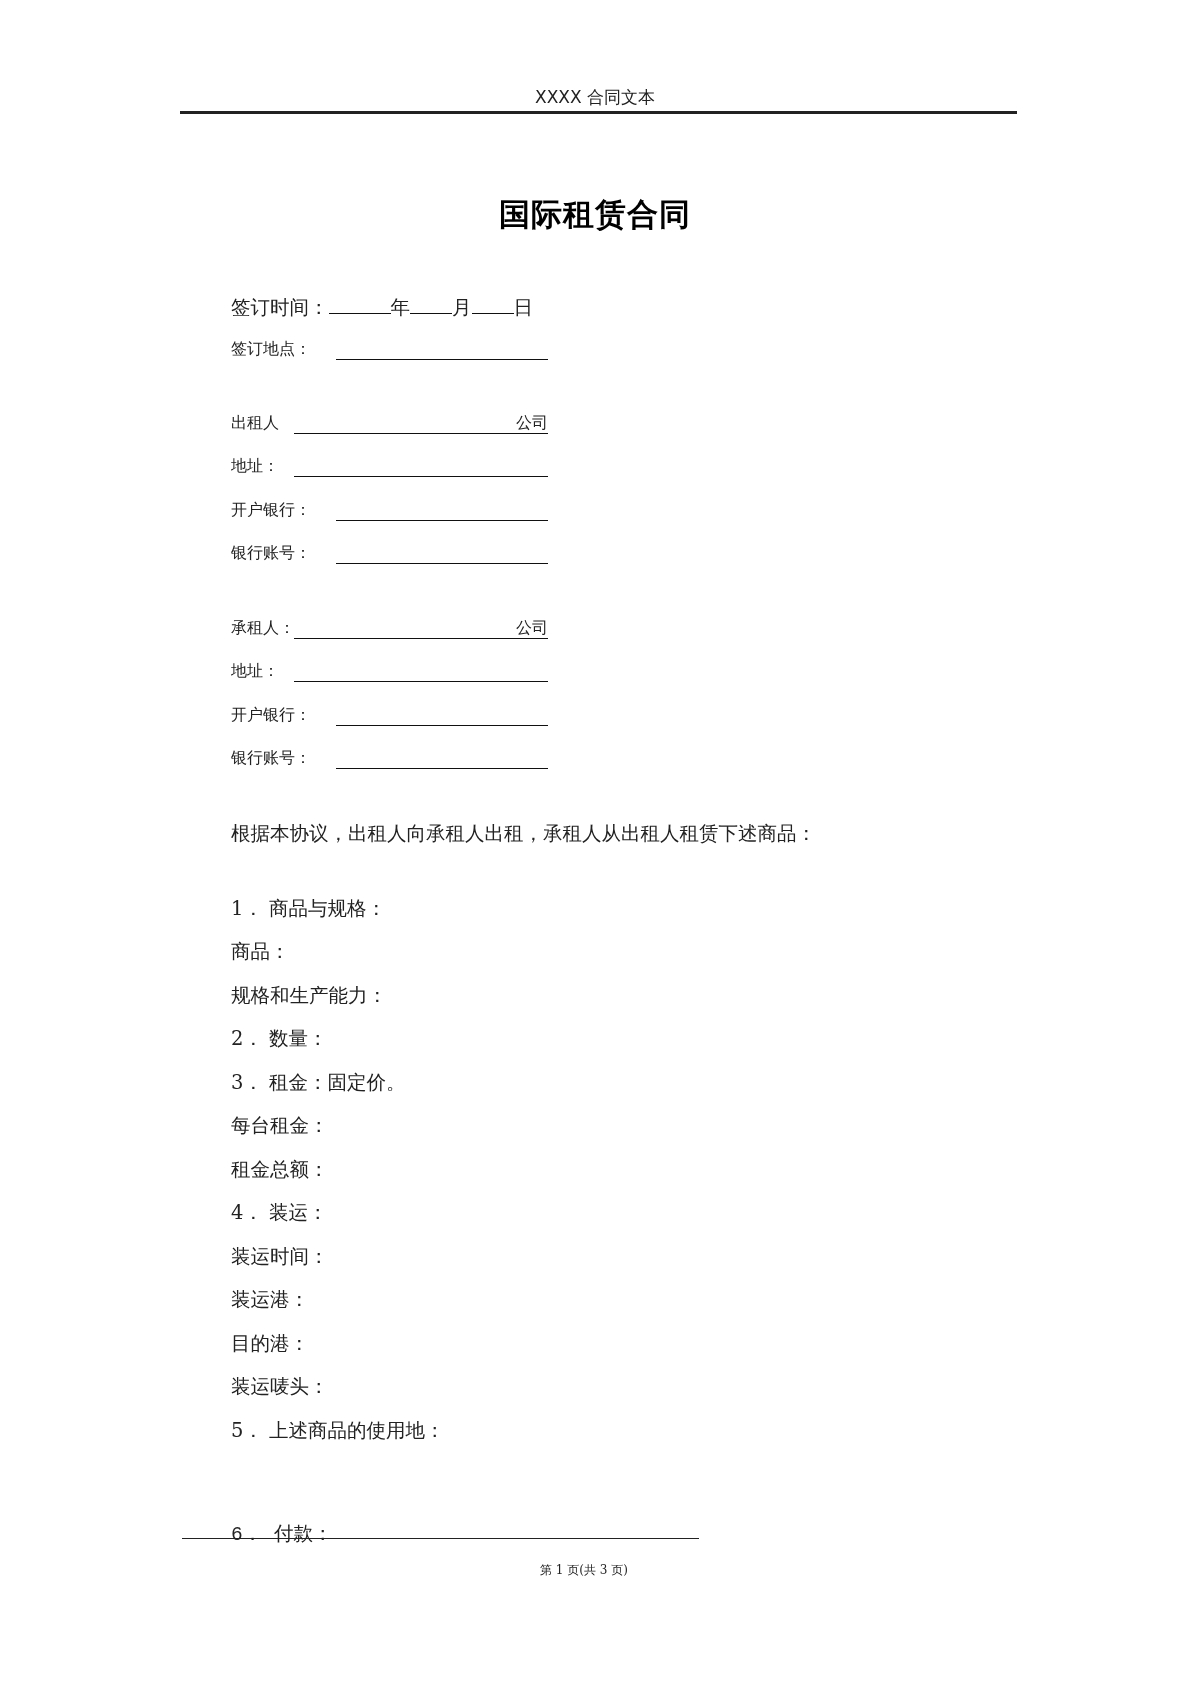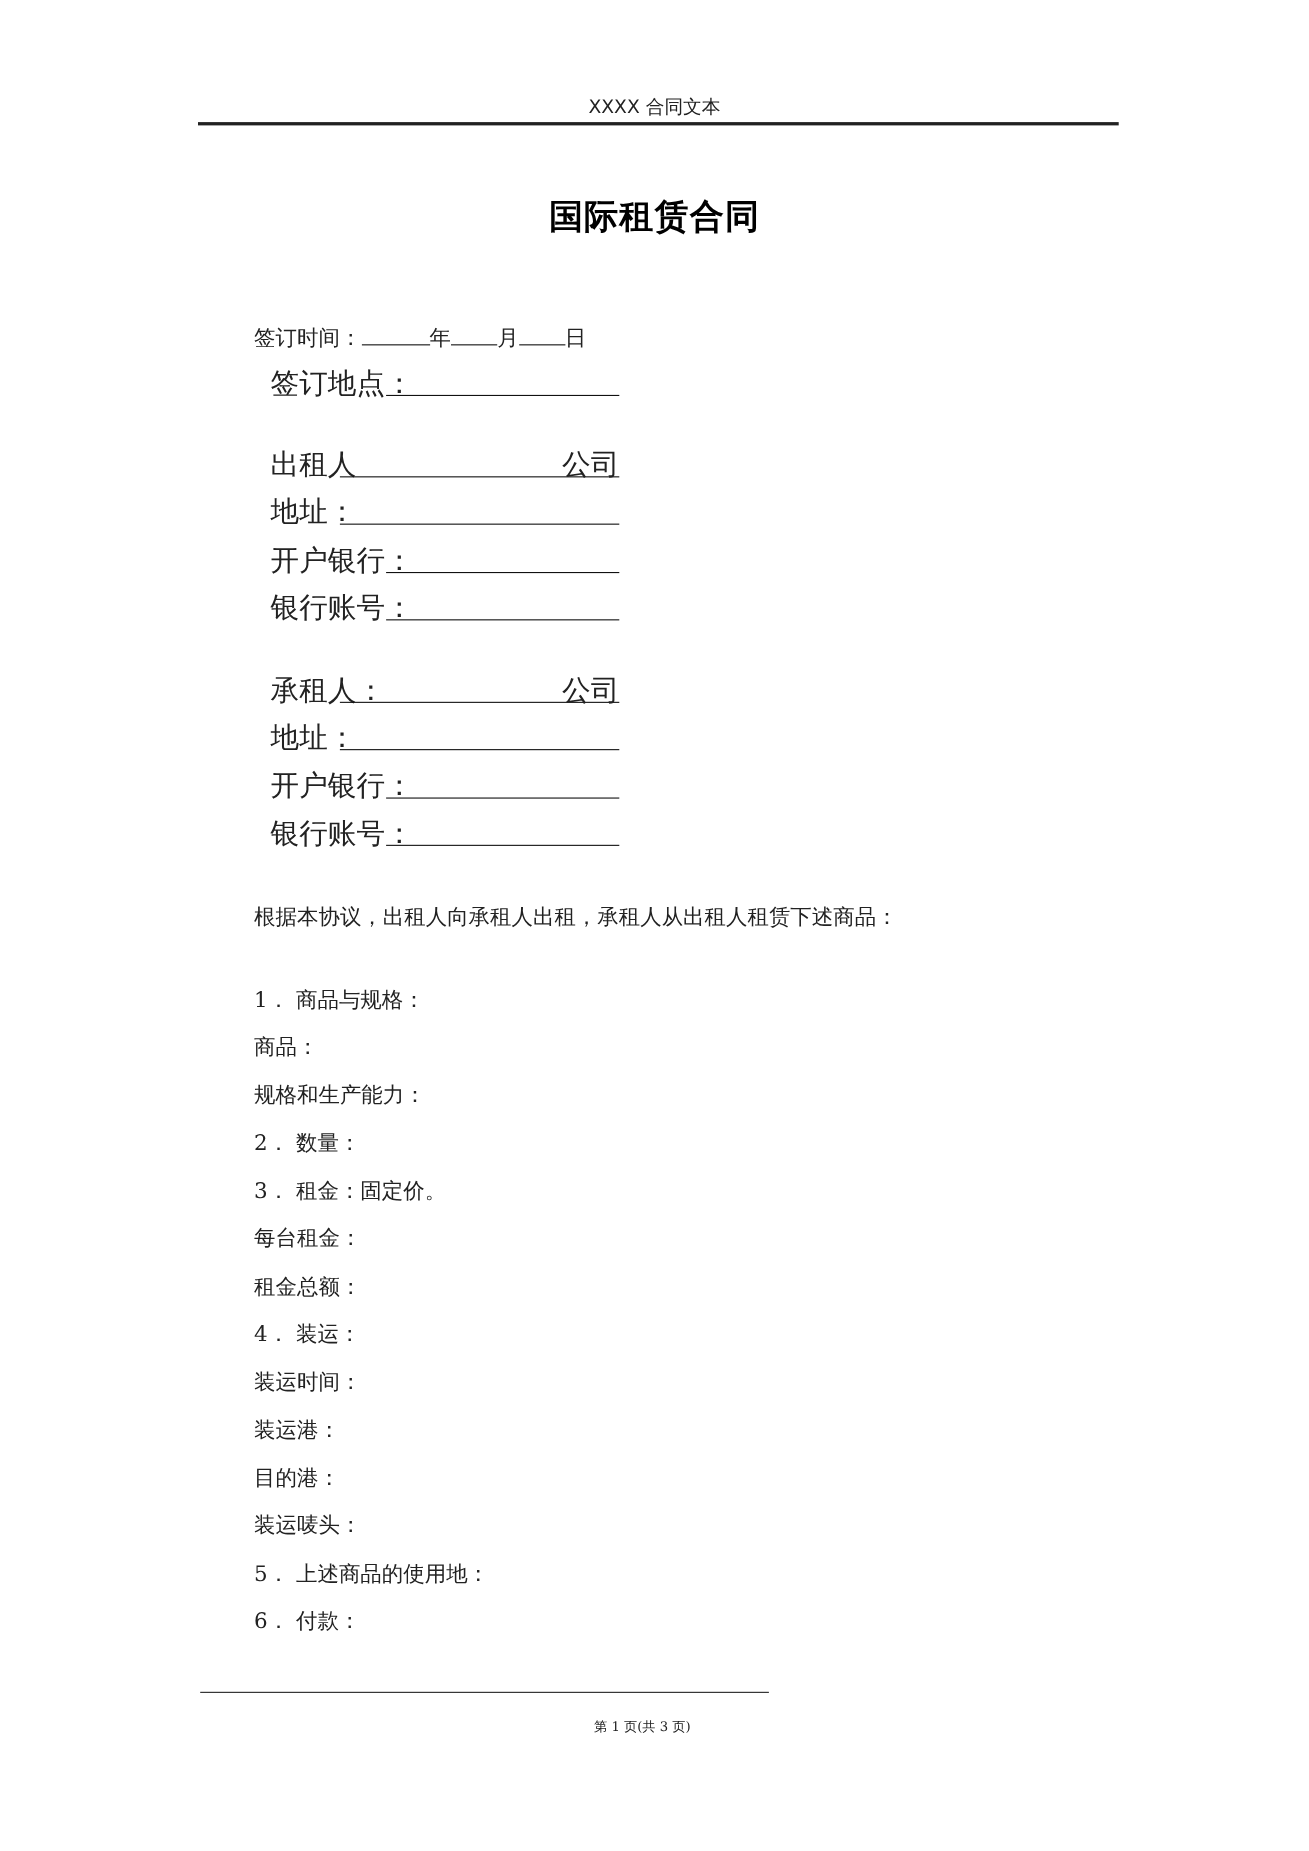--- a/index.html
+++ b/index.html
@@ -2,27 +2,27 @@
 <html><head>
 <meta charset="utf-8">
 <style>
   html, body { margin:0; padding:0; background:#ffffff; }
   body { width:1190px; height:1683px; position:relative; overflow:hidden;
          font-family:"DejaVu Serif","Liberation Serif",serif; color:#111; }
   .hdr-text { position:absolute; left:0; width:1190px; top:86px; text-align:center;
               font-family:"DejaVu Sans","Liberation Sans",sans-serif; font-size:17px; color:#222; }
   .hdr-line { position:absolute; left:180px; width:837px; top:111px; height:0;
               border-top:3px solid #222; }
-  .title { position:absolute; left:0; width:1190px; top:176px; text-align:center;
+  .title { position:absolute; left:0; width:1190px; top:194px; text-align:center;
            font-family:"DejaVu Sans","Liberation Sans",sans-serif; font-weight:bold;
            font-size:31px; color:#000; letter-spacing:1px; }
   .line { position:absolute; left:231px; font-size:19.5px; line-height:26px; height:26px;
           white-space:nowrap; color:#222; }
   .u { display:inline-block; border-bottom:1.5px solid #111; height:21px; vertical-align:baseline; }
-  .field-row { position:absolute; left:246px; width:317px; height:26px; font-size:26px;
+  .field-row { position:absolute; left:231px; width:317px; height:26px; font-size:16px;
                line-height:26px; color:#222; white-space:nowrap; }
   .field-row .lbl { position:absolute; left:0; top:0; }
   .field-row .ul { position:absolute; right:0; bottom:2px; border-bottom:1.5px solid #111; height:0; }
   .field-row .tail { position:absolute; right:0; top:0; }
   .ftr-line { position:absolute; left:182px; width:517px; top:1538px; border-top:1.5px solid #222; }
   .ftr-text { position:absolute; left:540px; top:1562px; font-size:12px; color:#222;
               font-family:"DejaVu Serif","Liberation Serif",serif; }
 </style>
 </head>
 <body>
@@ -85,16 +85,16 @@
 <div class="line" style="top:1026px;"> 2． 数量：</div>
 <div class="line" style="top:1070px;"> 3． 租金：固定价。</div>
 <div class="line" style="top:1113px;text-align:center;">每台租金：</div>
 <div class="line" style="top:1157px;">租金总额：</div>
 <div class="line" style="top:1200px;"> 4． 装运：</div>
 <div class="line" style="top:1244px;">装运时间：</div>
 <div class="line" style="top:1287px;">装运港：</div>
 <div class="line" style="top:1331px;">目的港：</div>
 <div class="line" style="top:1374px;">装运唛头：</div>
 <div class="line" style="top:1418px;"> 5． 上述商品的使用地：</div>
-<div class="line" style="top:1461px;"> 6． 付款：</div>
+<div class="line" style="top:1522px;font-family:Liberation Mono, monospace;"> 6． 付款：</div>
 
 <div class="ftr-line"></div>
 <div class="ftr-text">第 1 页(共 3 页)</div>
 
 </body></html>

